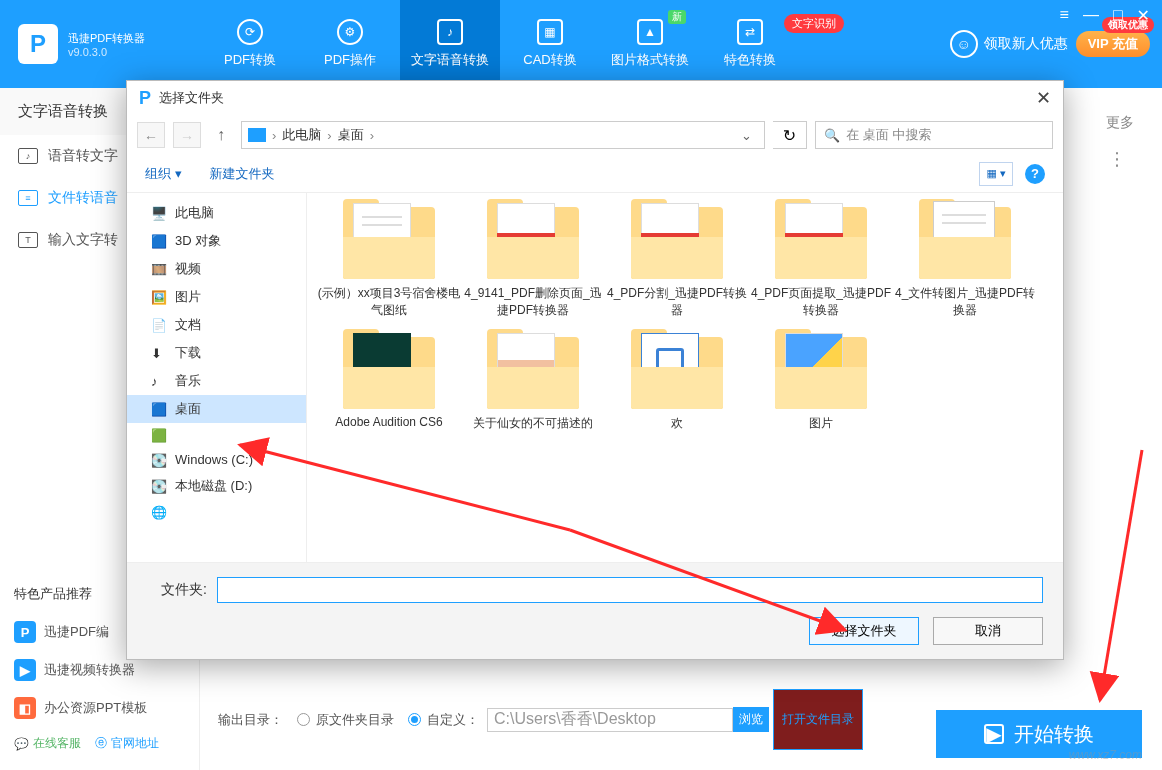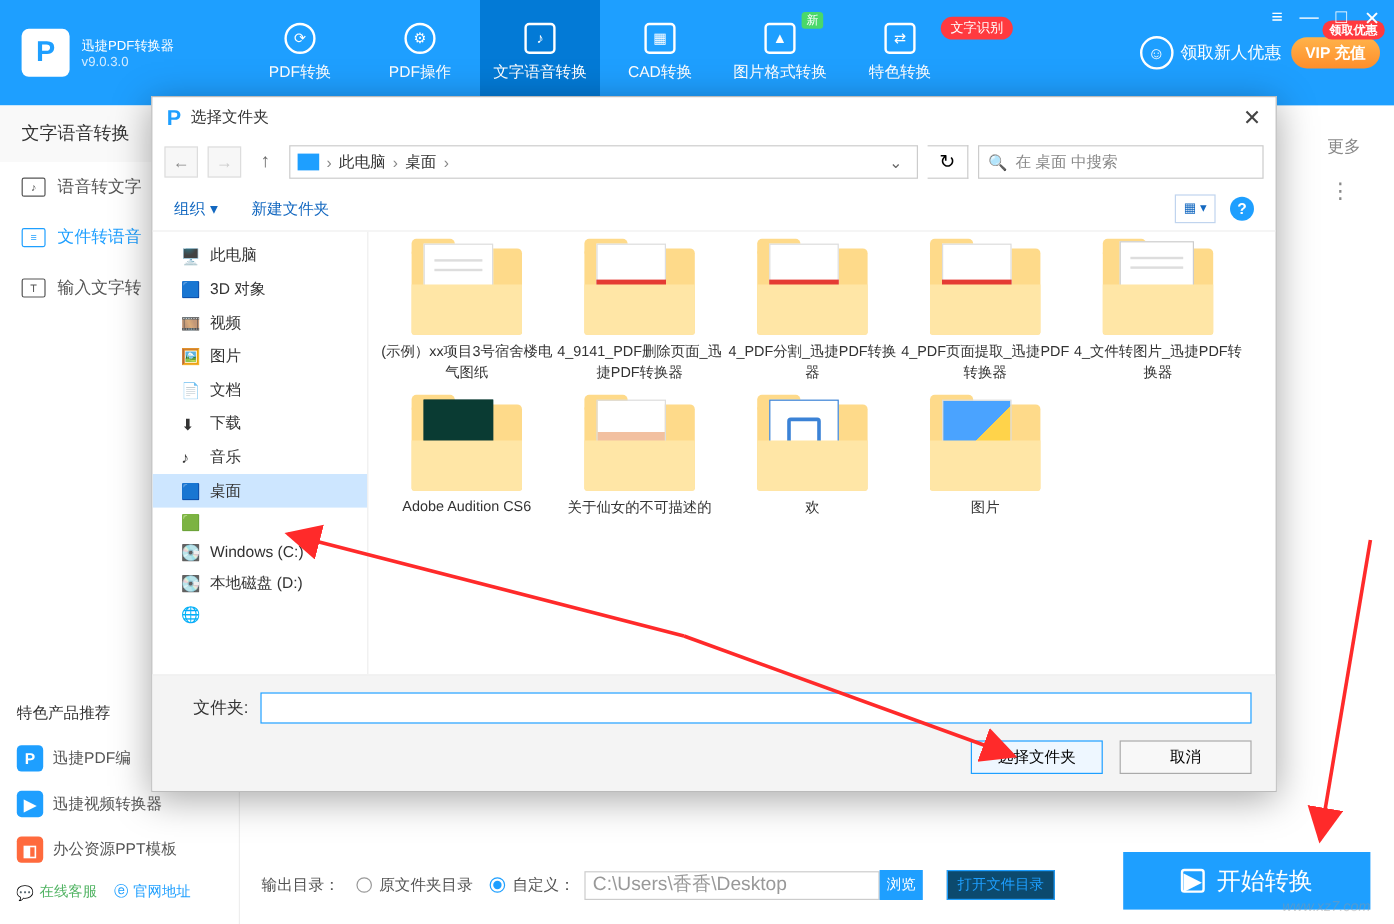--- a/index.html
+++ b/index.html
@@ -46,21 +46,21 @@
 .main { position:absolute; left:200px; right:0; top:88px; bottom:0; background:#fff; }
 .main-more { position:absolute; right:28px; top:26px; color:#888; font-size:14px; }
 .main-dots { position:absolute; right:34px; top:60px; color:#888; font-size:18px; letter-spacing:2px; }
 
 .output-bar { position:absolute; bottom:20px; left:18px; right:20px; display:flex; align-items:center; font-size:13px; color:#555; }
 .radio { width:13px; height:13px; border:1.5px solid #999; border-radius:50%; margin:0 6px 0 14px; display:inline-flex; align-items:center; justify-content:center; }
 .radio.on { border-color:#1E9FFF; }
 .radio.on::after { content:""; width:7px; height:7px; background:#1E9FFF; border-radius:50%; }
 .path-input { flex:0 0 246px; height:24px; border:1px solid #ccc; padding:0 6px; color:#999; font-size:16px; margin-left:8px; background:#fff; }
 .mini-btn { background:#1E9FFF; color:#fff; font-size:12px; padding:4px 6px; cursor:pointer; }
-.mini-btn2 { border:1px solid #1E9FFF; color:#1E9FFF; background:#0c4a6e; font-size:12px; padding:3px 8px; margin-left:20px; cursor:pointer; }
+.mini-btn2 { border:1px solid #1E9FFF; color:#1E9FFF; background:#7f1d1d; font-size:12px; padding:21px 8px; margin-left:4px; cursor:pointer; }
 
 .start-btn { position:absolute; right:20px; bottom:12px; width:206px; height:48px; background:#1E9FFF; color:#fff; font-size:20px; display:flex; align-items:center; justify-content:center; gap:10px; cursor:pointer; }
 .play-ico { width:20px; height:20px; border:2px solid #fff; border-radius:3px; display:flex; align-items:center; justify-content:center; }
 .watermark { position:absolute; right:20px; bottom:8px; font-size:12px; color:rgba(150,150,150,0.45); font-style:italic; }
 
 
 .dialog { position:absolute; left:126px; top:80px; width:938px; height:580px; background:#fff; border:1px solid #bbb; box-shadow:0 6px 30px rgba(0,0,0,0.35); display:flex; flex-direction:column; }
 .dlg-title { height:34px; display:flex; align-items:center; padding:0 12px; font-size:13px; color:#333; }
 .dlg-title .p { color:#1E9FFF; font-weight:bold; font-size:18px; margin-right:8px; }
 .dlg-close { position:absolute; right:12px; top:6px; font-size:18px; color:#444; cursor:pointer; }

